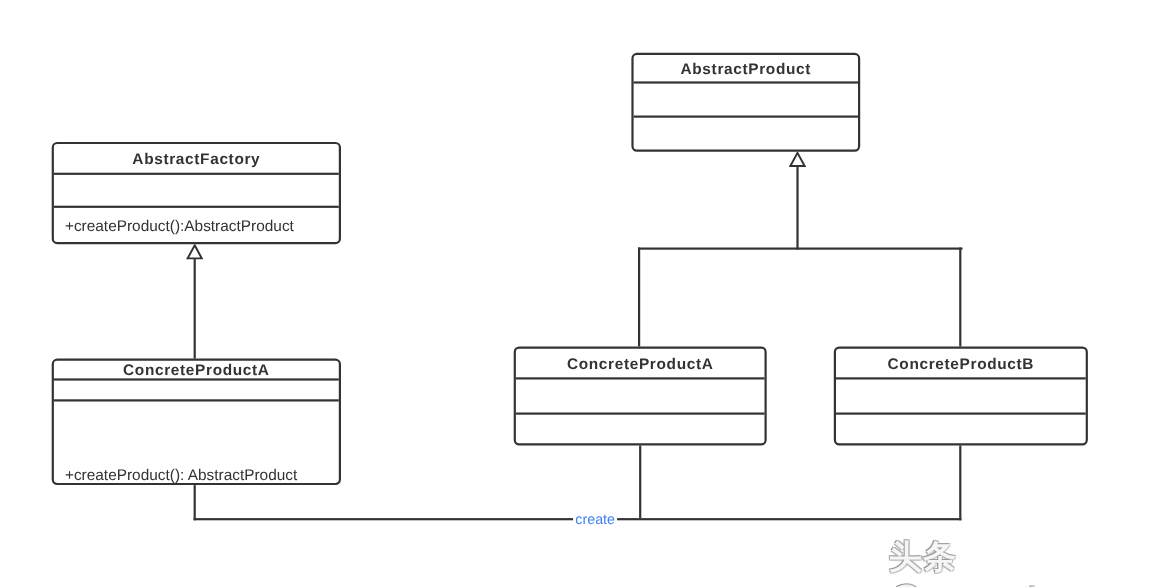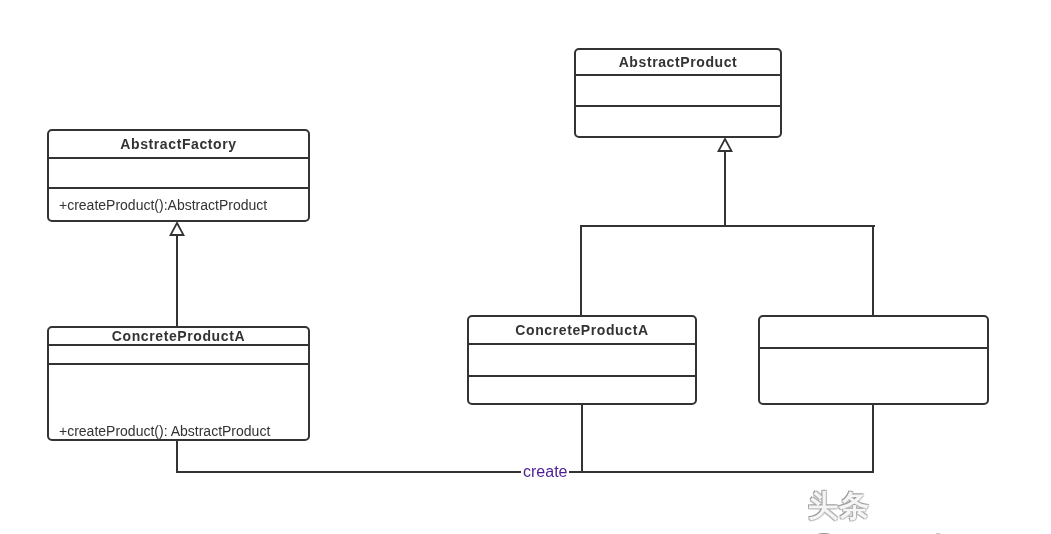--- a/index.html
+++ b/index.html
@@ -54,22 +54,22 @@
 
   
   .line { position: absolute; background: #333333; }
   .line.h { height: 2px; }
   .line.v { width: 2px; }
 
   .arrowhead { position: absolute; }
 
   .edge-label {
     position: absolute;
-    font-size: 16px;
-    color: #4c1d95;
+    font-size: 13px;
+    color: #3b82f6;
     background: #ffffff;
     padding: 0 2px;
     line-height: 16px;
   }
 
   .watermark {
     position: absolute;
     font-size: 30px;
     font-weight: bold;
     letter-spacing: 1px;
@@ -105,20 +105,21 @@
     <div class="uml-methods top-align">+createProduct(): AbstractProduct</div>
   </div>
 
   <div class="uml-class" style="left:467px; top:315px; width:230px; height:90px;">
     <div class="uml-title" style="height:28px;">ConcreteProductA</div>
     <div class="uml-attrs" style="height:32px;"></div>
     <div class="uml-methods"></div>
   </div>
 
   <div class="uml-class" style="left:758px; top:315px; width:231px; height:90px;">
+    <div class="uml-title" style="height:28px;">ConcreteProductB</div>
     <div class="uml-attrs" style="height:32px;"></div>
     <div class="uml-methods"></div>
   </div>
 
   <svg class="arrowhead" style="left:169px; top:222px;" width="16" height="14" viewBox="0 0 16 14">
     <path d="M8 1 L14.5 13 L1.5 13 Z" fill="#ffffff" stroke="#333333" stroke-width="1.8"></path>
   </svg>
   <div class="line v" style="left:176px; top:235px; height:91px;"></div>
 
   <svg class="arrowhead" style="left:717px; top:138px;" width="16" height="14" viewBox="0 0 16 14">

